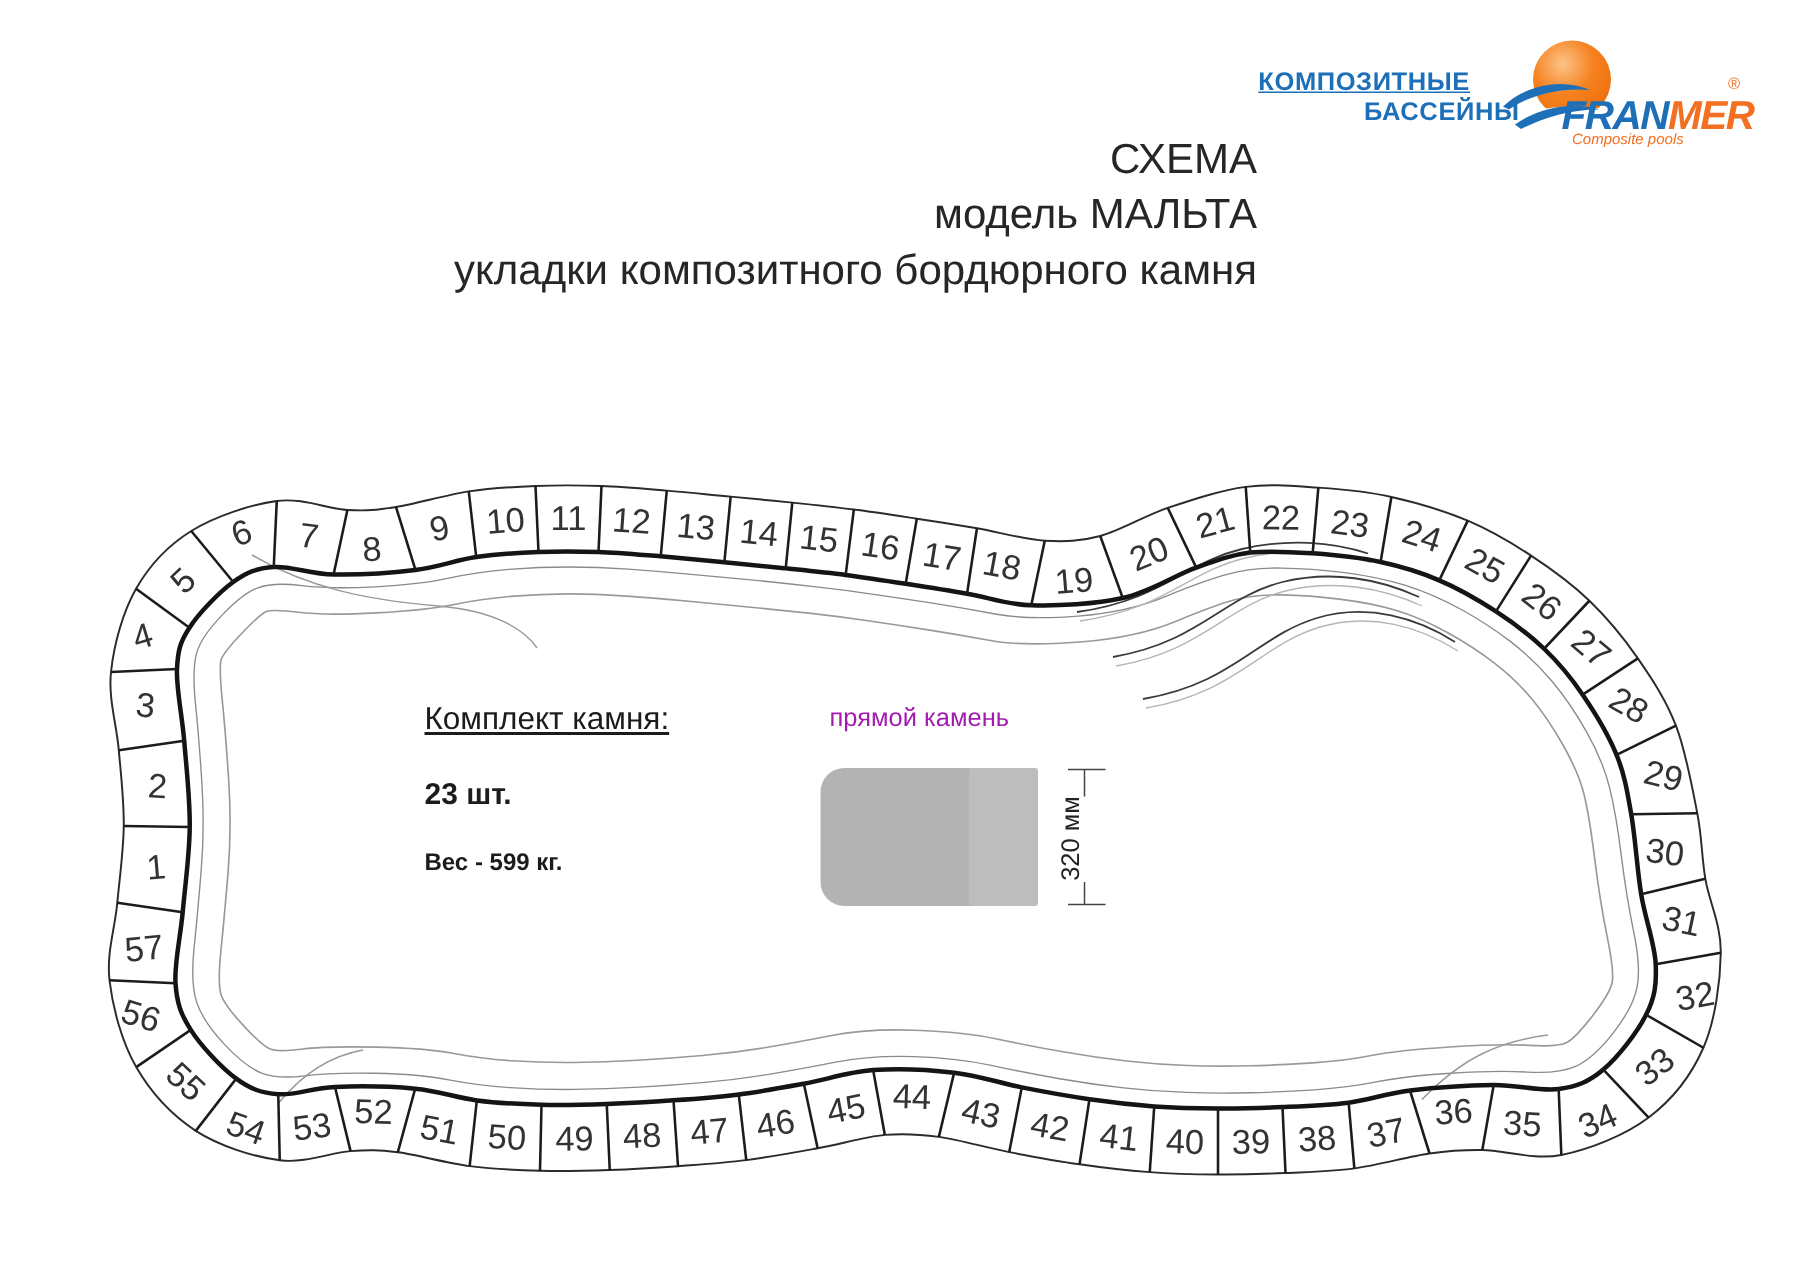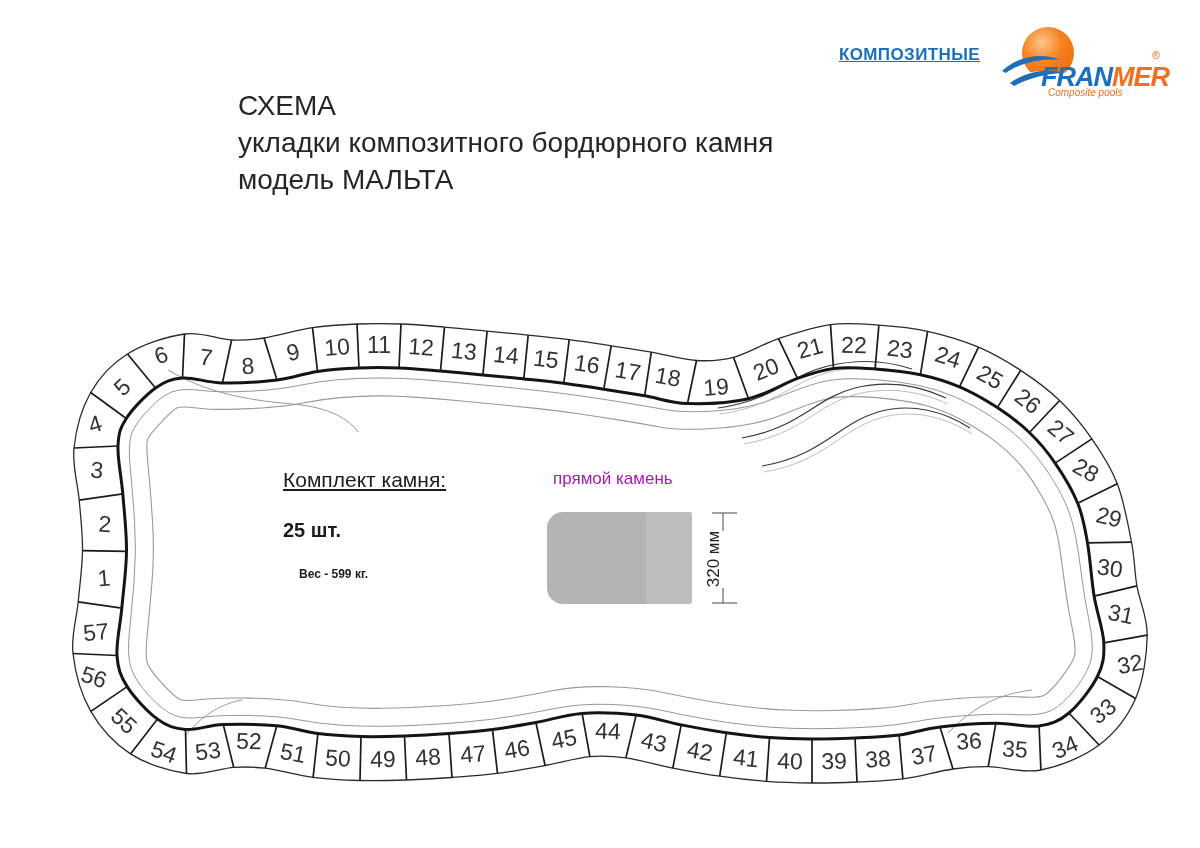--- a/index.html
+++ b/index.html
@@ -1,44 +1,45 @@
 <!DOCTYPE html>
 <html><head>
 <meta charset="utf-8">
 <style>
   html,body{margin:0;padding:0;background:#fff;}
   .page{position:relative;width:1200px;height:848px;background:#fff;overflow:hidden;
         font-family:"Liberation Sans",sans-serif;}
-  .title{position:absolute;left:238px;top:87px;width:600px;text-align:left;
+  .title{position:absolute;left:238px;top:87px;width:600px;text-align:right;
          font-size:28px;line-height:37px;color:#262626;}
   .brand-line1{position:absolute;top:45px;left:0;width:980px;text-align:right;
          font-weight:bold;font-size:17px;color:#1d6fb8;letter-spacing:.4px;text-decoration:underline;}
   .brand-line2{position:absolute;top:65px;left:0;width:1013px;text-align:right;
          font-weight:bold;font-size:17px;color:#1d6fb8;letter-spacing:.4px;}
   .logo{position:absolute;left:1000px;top:20px;width:195px;height:85px;}
   .diagram{position:absolute;left:0;top:0;width:1200px;height:848px;}
   .diagram text{font-family:"Liberation Sans",sans-serif;}
   .kit{position:absolute;left:283px;top:468px;color:#1c1c1c;}
   .kit-heading{font-size:21px;font-weight:normal;text-decoration:underline;margin:0 0 27px 0;}
   .kit-qty{font-size:20px;font-weight:bold;margin:0 0 25px 0;}
-  .kit-weight{font-size:12px;font-weight:bold;margin:16px;}
+  .kit-weight{font-size:16px;font-weight:bold;margin:0;}
   .stone-label{position:absolute;left:553px;top:469px;font-size:17px;color:#a21caf;}
 </style>
 </head>
 <body>
 
 <div class="page">
 
   <div class="title">
     <div>СХЕМА</div>
+    <div>модель МАЛЬТА</div>
     <div>укладки композитного бордюрного камня</div>
-    <div>модель МАЛЬТА</div>
   </div>
 
   <div class="brand-line1">КОМПОЗИТНЫЕ</div>
+  <div class="brand-line2">БАССЕЙНЫ</div>
 
   <svg class="logo" viewBox="1000 20 195 85">
     <defs>
       <radialGradient id="ballGrad" cx="38%" cy="30%" r="78%">
         <stop offset="0" stop-color="#fdc489"></stop>
         <stop offset="0.5" stop-color="#f58220"></stop>
         <stop offset="1" stop-color="#ef6c0a"></stop>
       </radialGradient>
     </defs>
     <circle cx="1048" cy="53" r="26" fill="url(#ballGrad)"></circle>
@@ -188,19 +189,19 @@
       <line x1="712" y1="513" x2="737" y2="513"></line>
       <line x1="712" y1="603" x2="737" y2="603"></line>
       <line x1="723" y1="513" x2="723" y2="531"></line>
       <line x1="723" y1="588" x2="723" y2="603"></line>
       <text transform="translate(719 559) rotate(-90)" text-anchor="middle" font-size="17" fill="#222" stroke="none">320 мм</text>
     </g>
   </svg>
 
   <div class="kit">
     <div class="kit-heading">Комплект камня:</div>
-    <div class="kit-qty">25 шт.</div>
+    <div class="kit-qty">23 шт.</div>
     <div class="kit-weight">Вес - 599 кг.</div>
   </div>
 
   <div class="stone-label">прямой камень</div>
 
 </div>
 
 </body></html>

